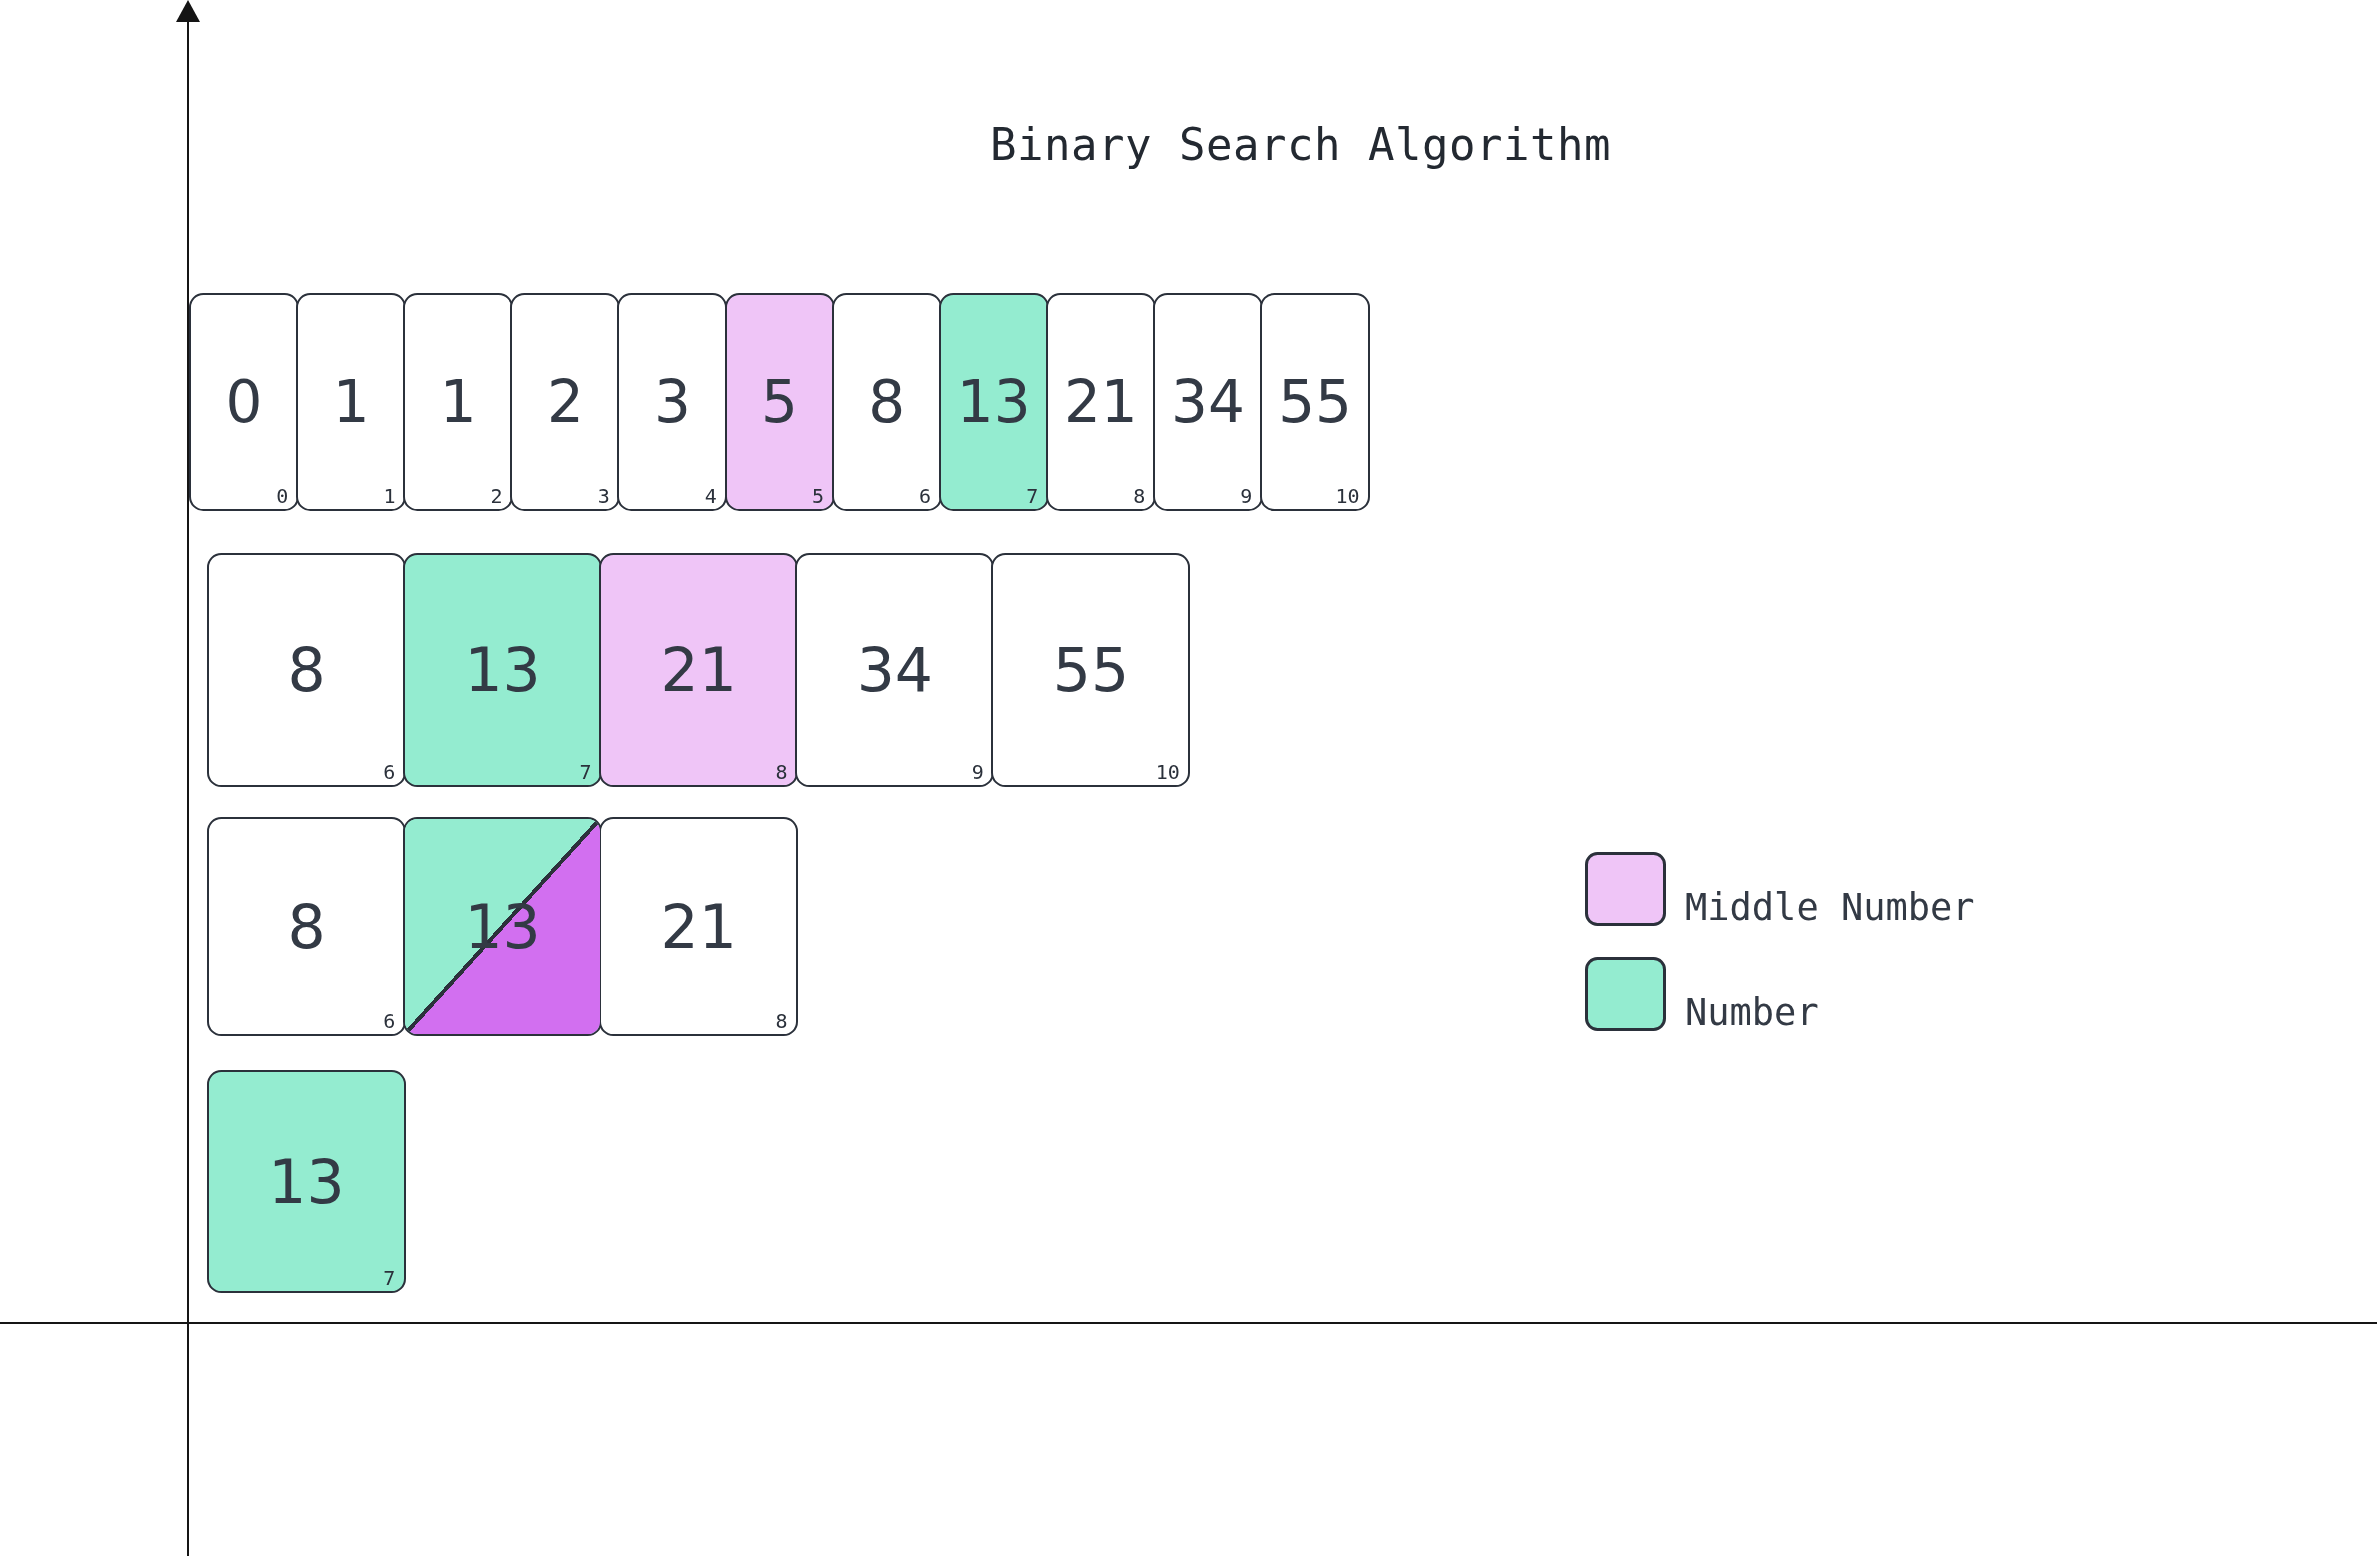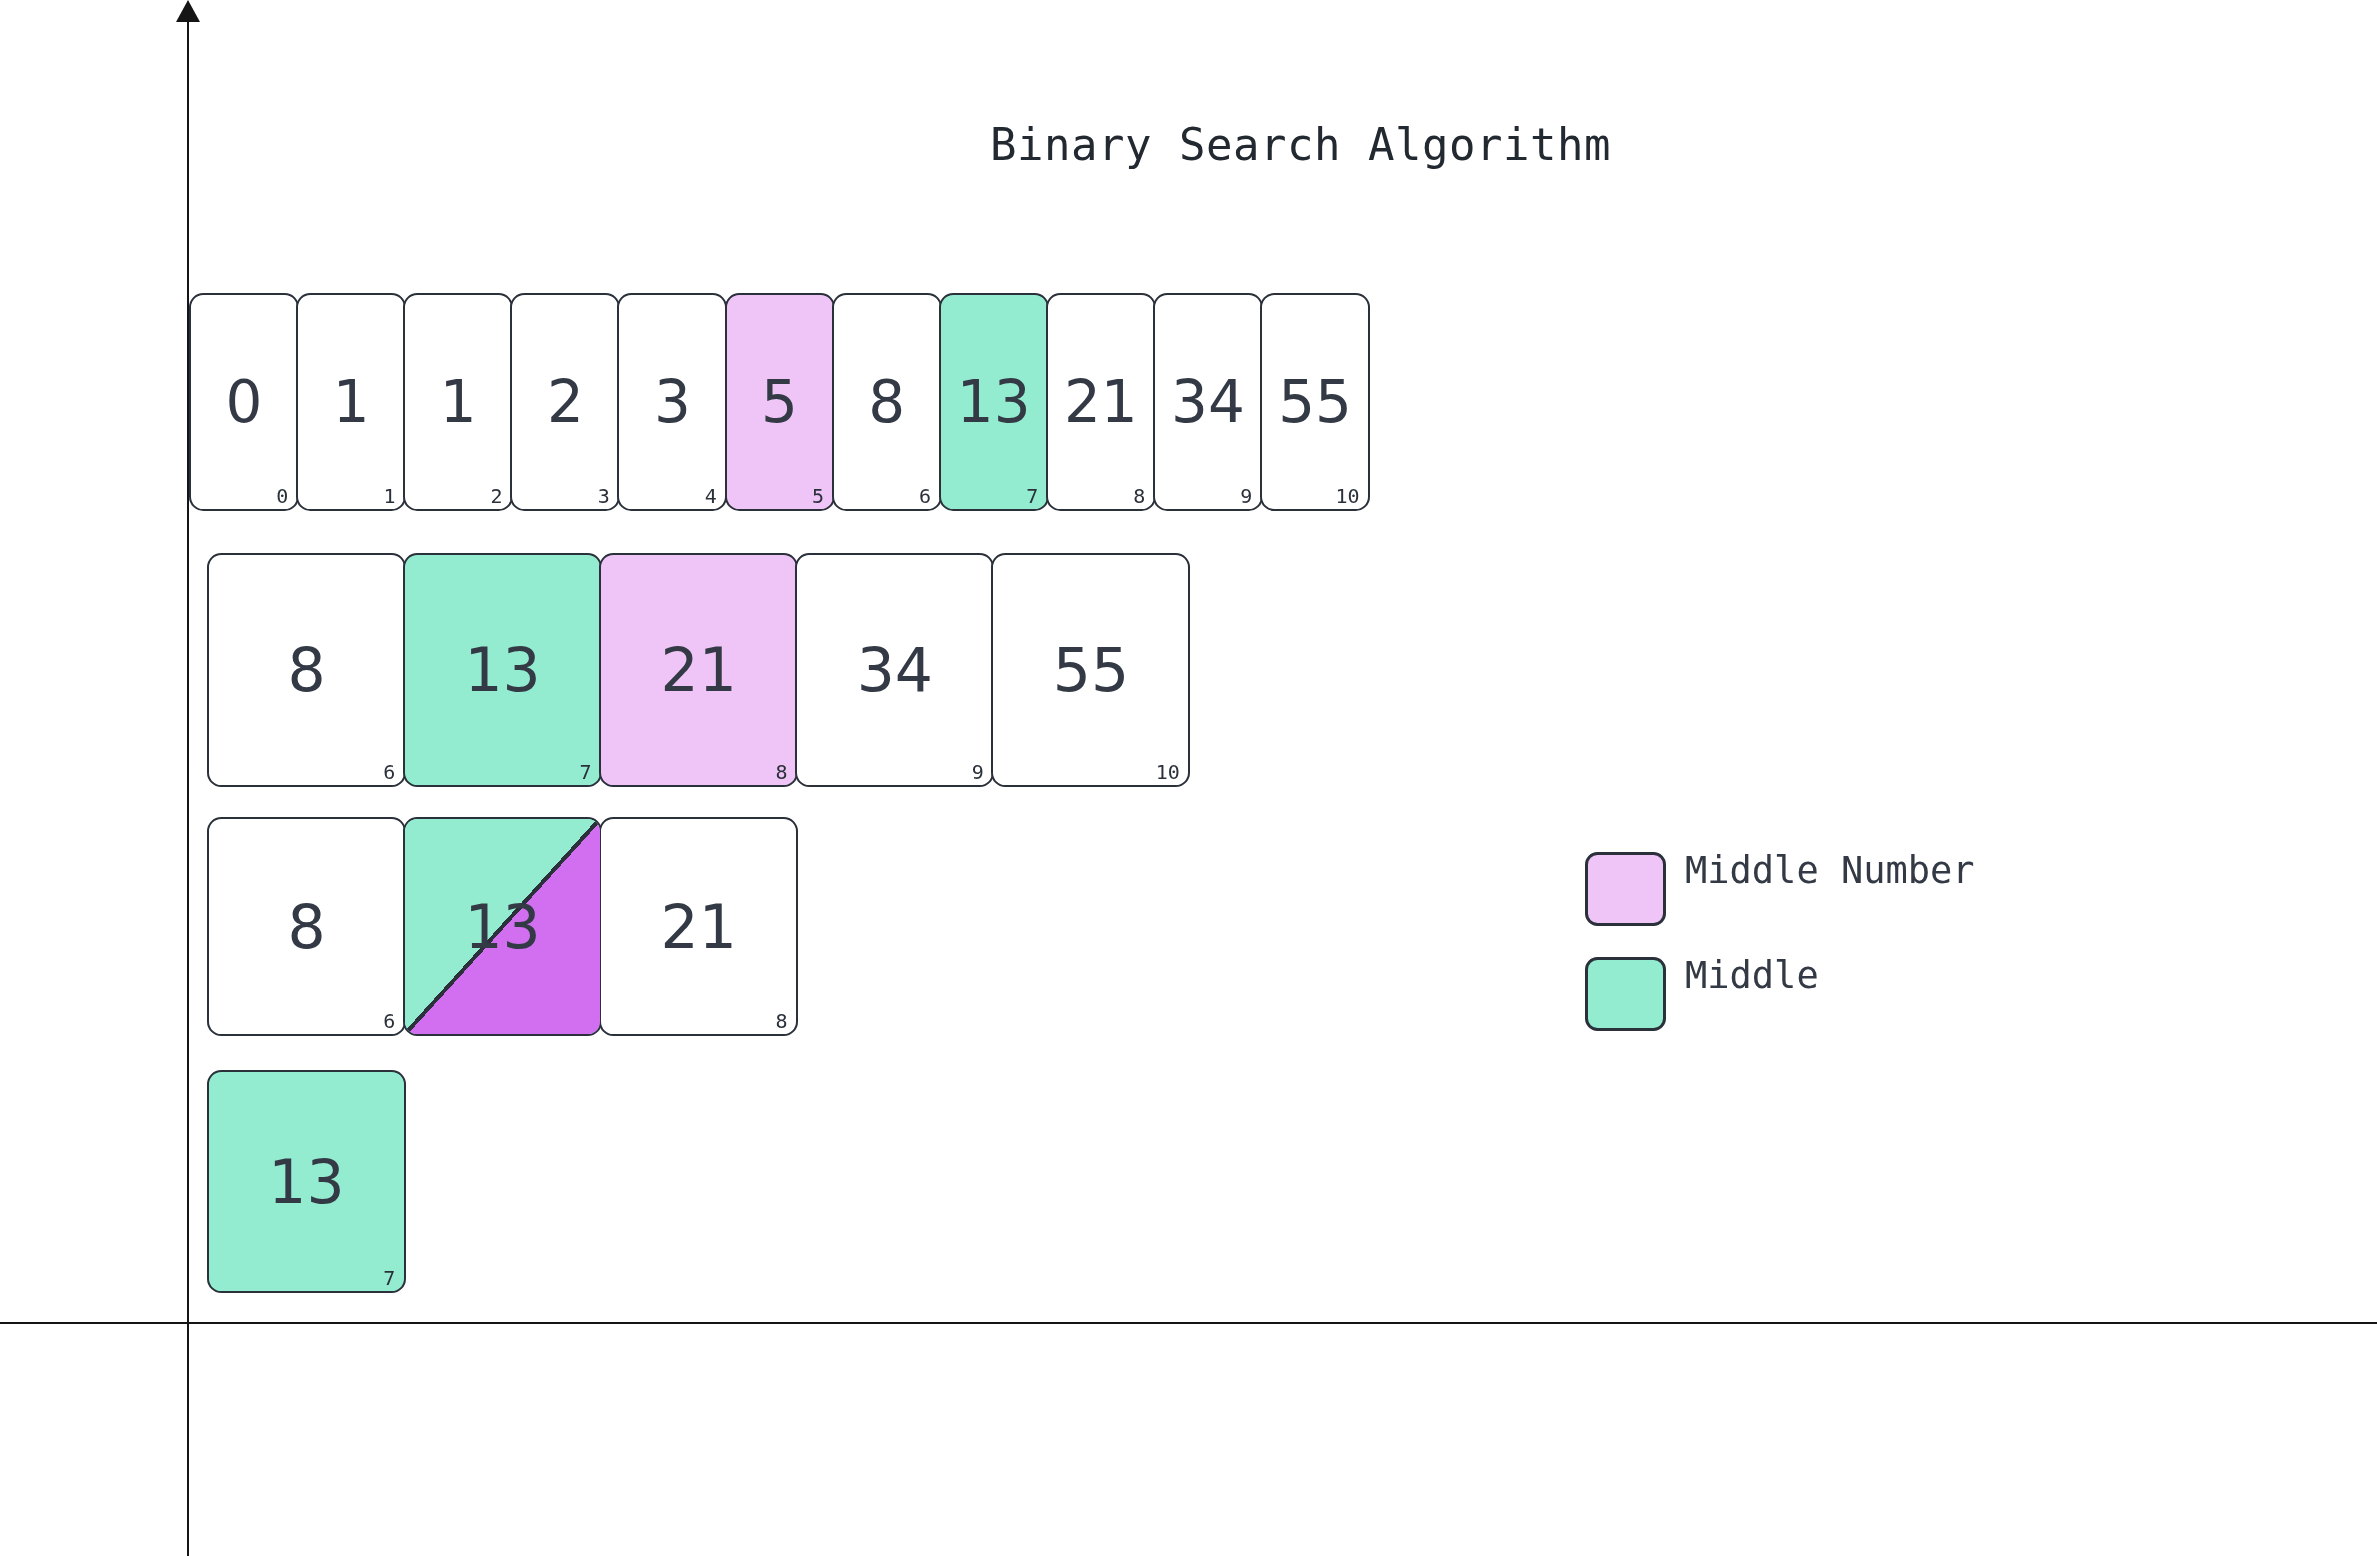--- a/index.html
+++ b/index.html
@@ -79,21 +79,21 @@
   #row-3{left:207px;top:817px;}
   #row-3 .cell{width:199px;height:219px;}
   #row-3 .cell .cell-value{font-size:60px;}
 
   #row-4{left:207px;top:1070px;}
   #row-4 .cell{width:199px;height:223px;}
   #row-4 .cell .cell-value{font-size:60px;}
 
   
   #legend{position:absolute;left:1541px;top:852px;}
-  .legend-row{display:flex;align-items:flex-start;height:74px;margin-bottom:31px;padding-left:44px;}
+  .legend-row{display:flex;align-items:flex-end;height:74px;margin-bottom:31px;padding-left:44px;}
   .legend-swatch{
     box-sizing:border-box;
     width:81px;height:74px;
     border:3.3px solid #2b313b;
     border-radius:12.4px;
   }
   .legend-label{
     margin-left:19px;
     font-family:"DejaVu Sans Mono",monospace;
     font-size:37px;
@@ -202,18 +202,18 @@
       </div>
     </div>
 
   <div id="legend">
       <div class="legend-row">
         <div class="legend-swatch" style="background: rgb(239, 197, 247);"></div>
         <div class="legend-label">Middle Number</div>
       </div>
       <div class="legend-row">
         <div class="legend-swatch" style="background: rgb(148, 236, 208);"></div>
-        <div class="legend-label">Middle</div>
+        <div class="legend-label">Number</div>
       </div>
     </div>
 
 </div>
 
 
 </body></html>

